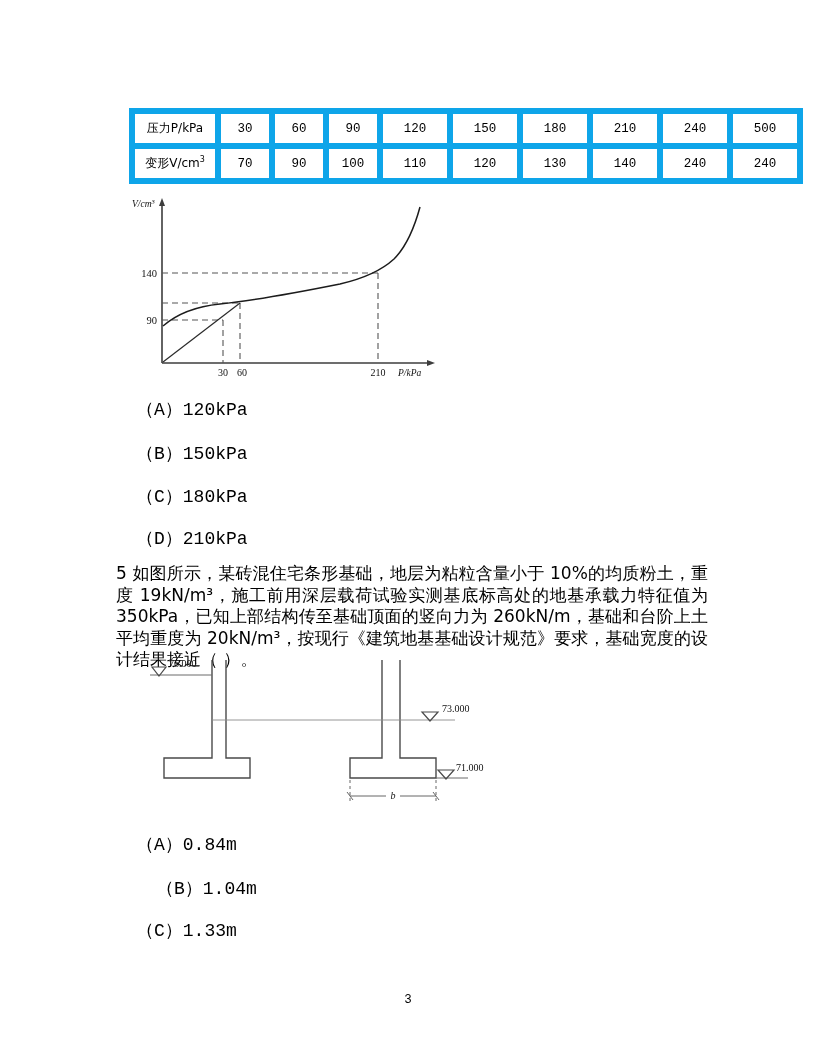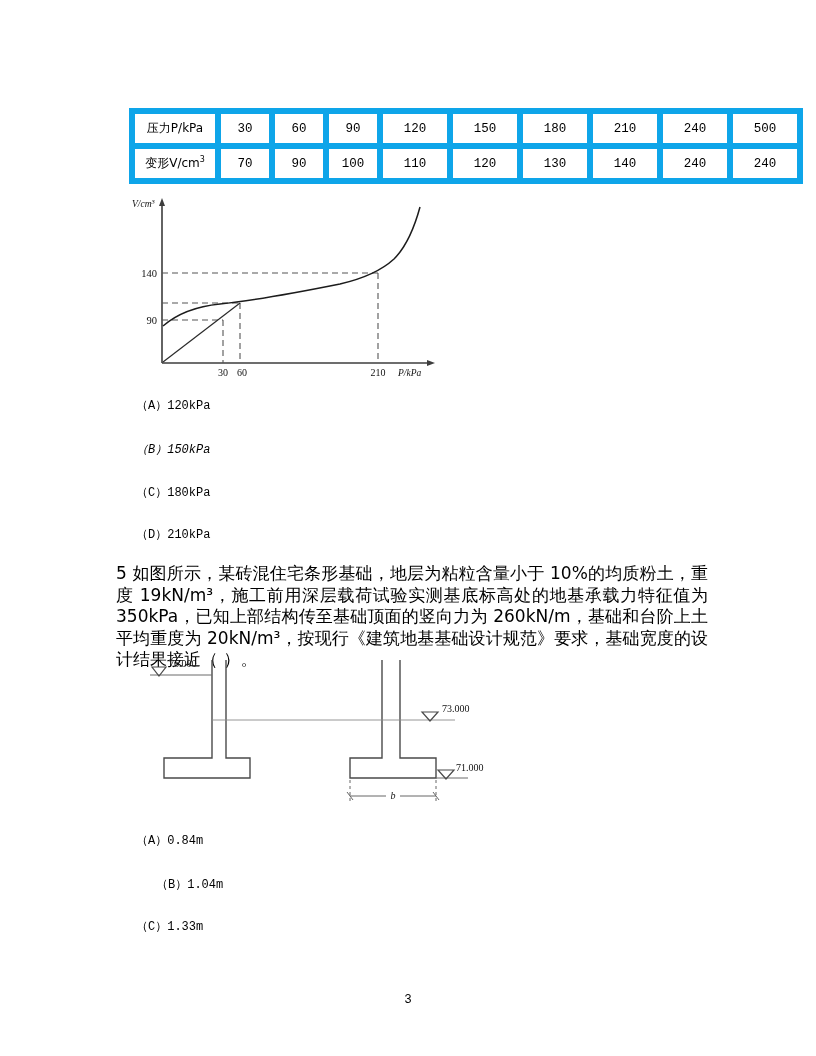--- a/index.html
+++ b/index.html
@@ -58,21 +58,21 @@
     left: 130px;
     top: 193px;
     width: 330px;
     height: 190px;
   }
 
   
   .opt {
     position: absolute;
     font-family: "Liberation Mono", "DejaVu Sans Mono", monospace;
-    font-size: 12px;
+    font-size: 18px;
     white-space: nowrap;
   }
   .qtext {
     position: absolute;
     left: 116px;
     top: 563px;
     width: 592px;
     font-family: "DejaVu Sans", "Liberation Sans", sans-serif;
     font-size: 17px;
     line-height: 21.5px;
@@ -162,21 +162,21 @@
       <text x="248" y="183" text-anchor="middle" font-family="Liberation Serif, serif" font-size="10" fill="#111">210</text>
 
       <text x="2" y="14" font-family="Liberation Serif, serif" font-style="italic" font-size="9.5" fill="#111">V/cm<tspan font-size="6.5" dy="-3">3</tspan></text>
       <text x="268" y="183" font-family="Liberation Serif, serif" font-style="italic" font-size="9.5" fill="#111">P/kPa</text>
     </svg>
   </div>
 
   <div class="opt" style="left:136px; top:397px;">
     <span>（A）</span><span>120kPa</span>
   </div>
-  <div class="opt" style="left:136px; top:441px;font-style:italic;">
+  <div class="opt" style="left:136px; top:441px;">
     <span>（B）</span><span>150kPa</span>
   </div>
   <div class="opt" style="left:136px; top:484px;">
     <span>（C）</span><span>180kPa</span>
   </div>
   <div class="opt" style="left:136px; top:526px;">
     <span>（D）</span><span>210kPa</span>
   </div>
 
   <div class="qtext">5 如图所示，某砖混住宅条形基础，地层为粘粒含量小于 10%的均质粉土，重度 19kN/m³，施工前用深层载荷试验实测基底标高处的地基承载力特征值为 350kPa，已知上部结构传至基础顶面的竖向力为 260kN/m，基础和台阶上土平均重度为 20kN/m³，按现行《建筑地基基础设计规范》要求，基础宽度的设计结果接近（ ）。</div>

